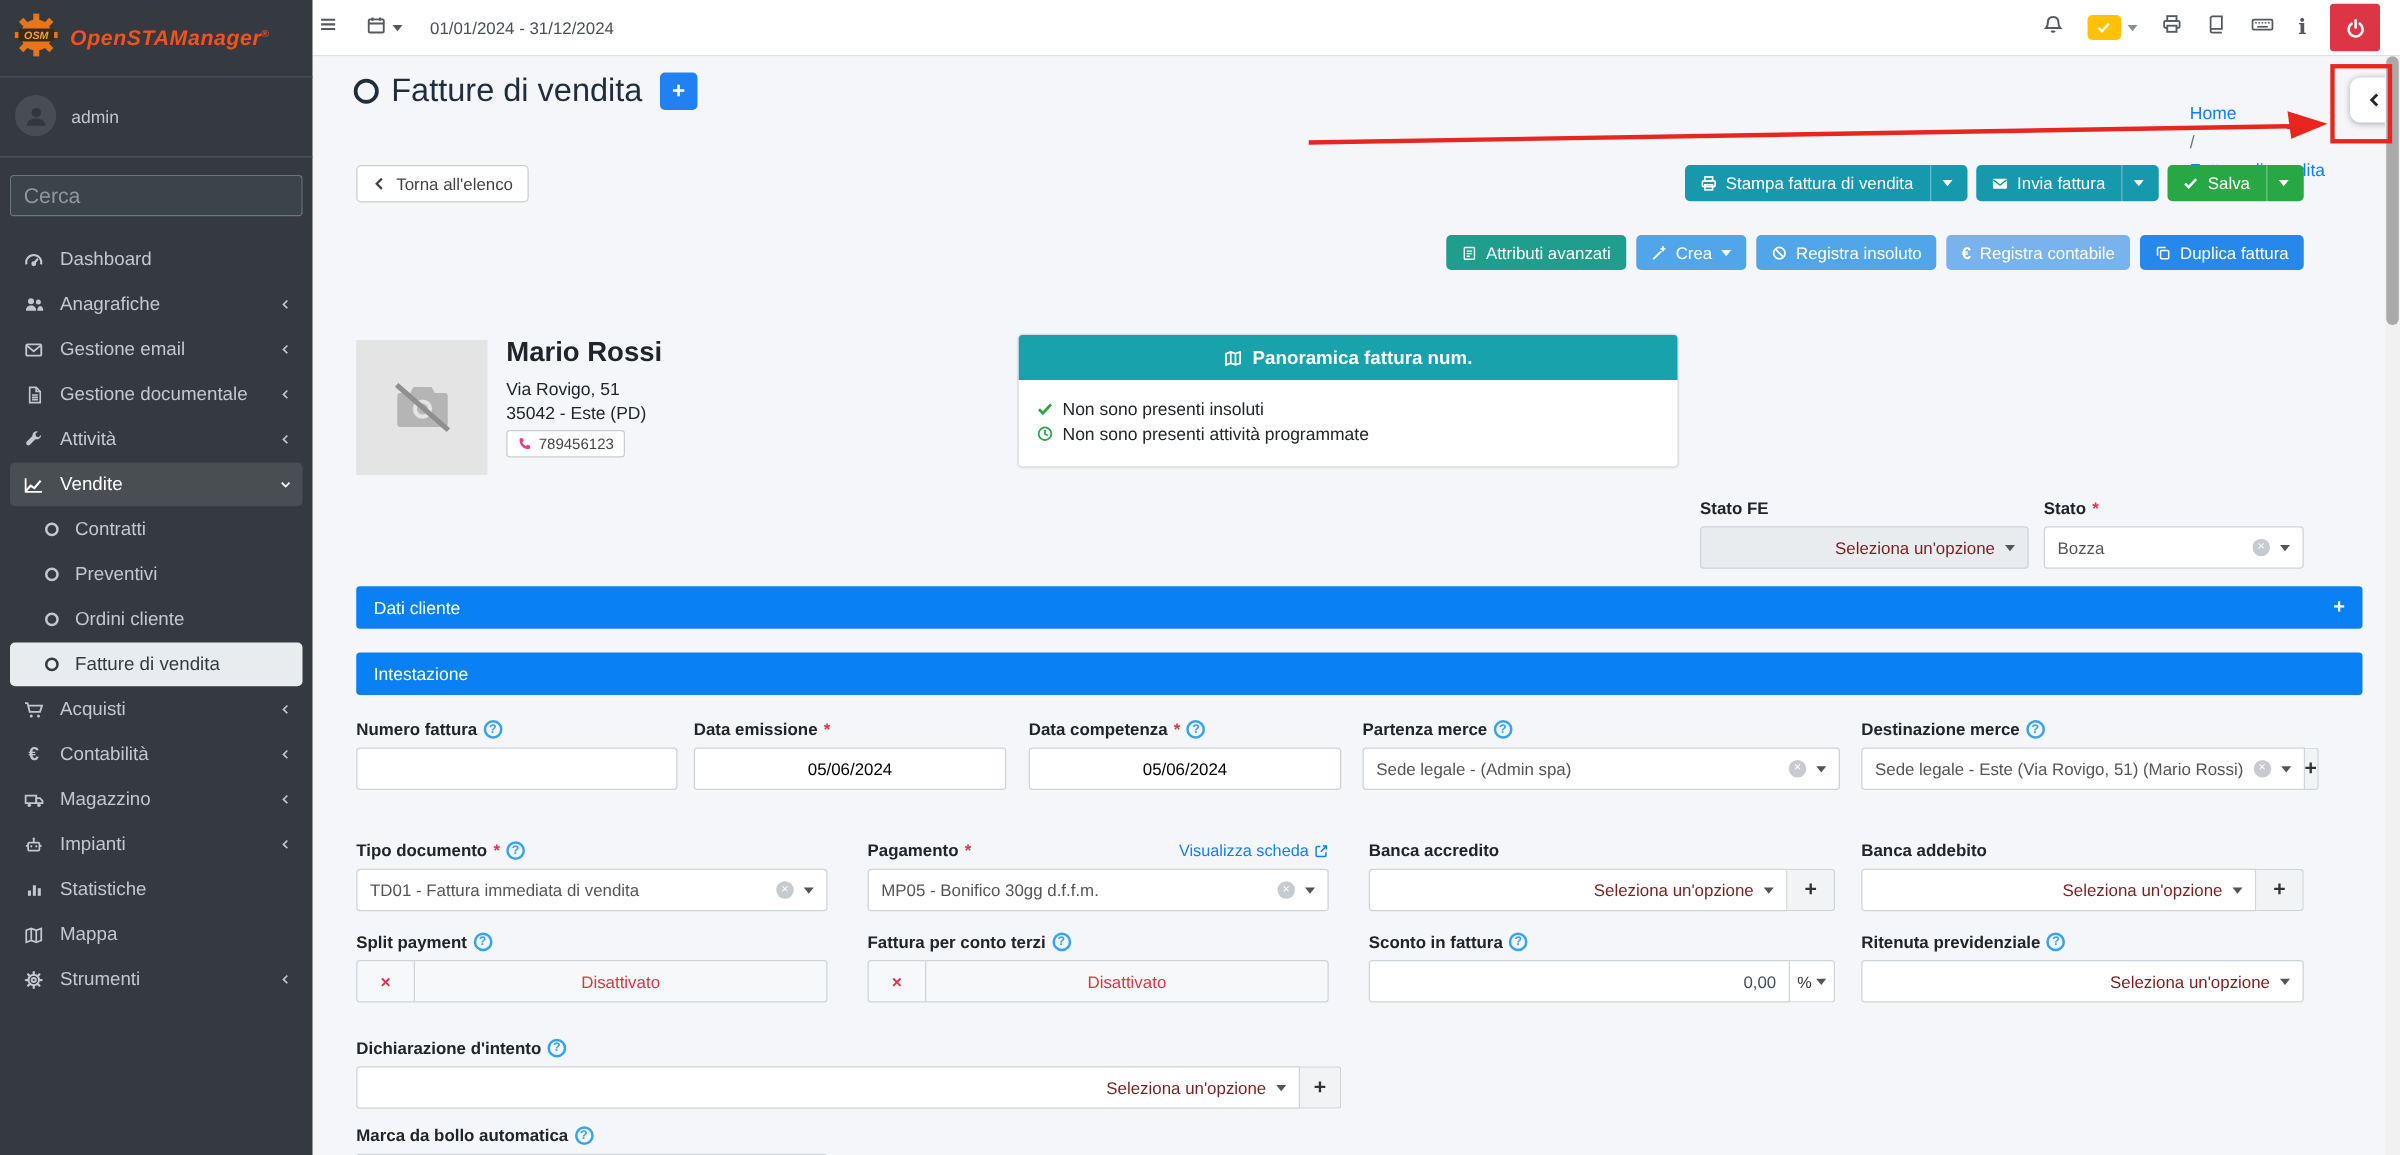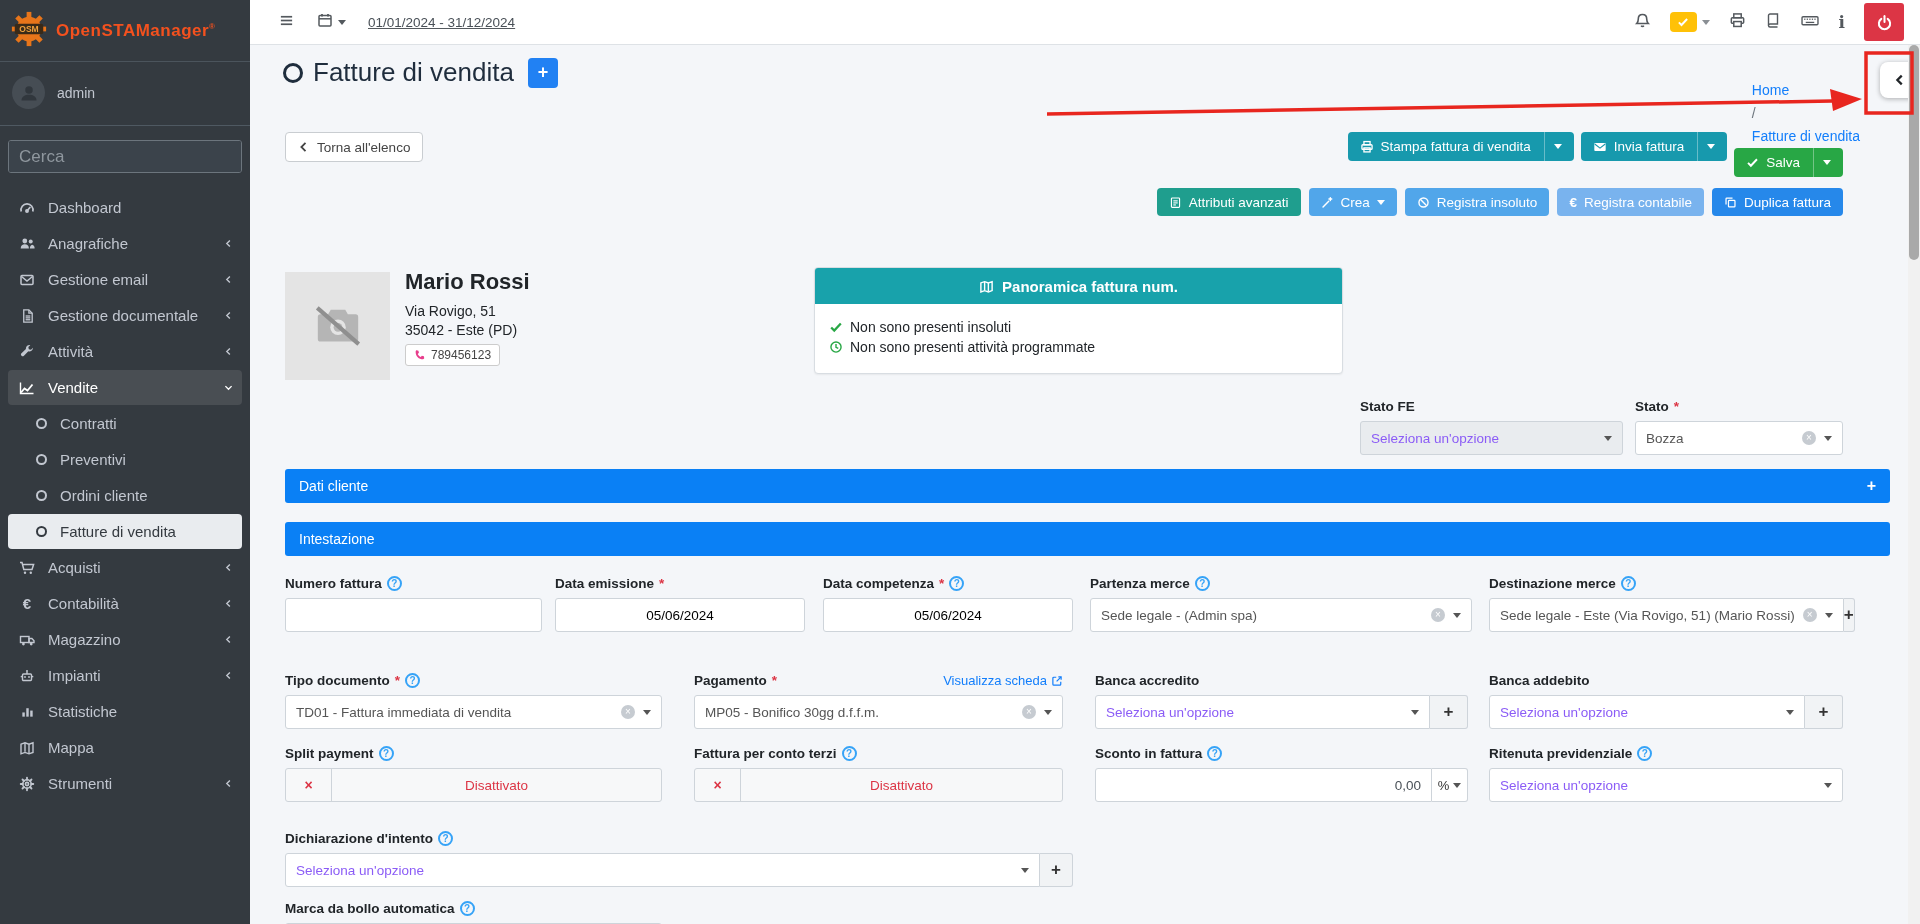--- a/index.html
+++ b/index.html
@@ -1,21 +1,21 @@
 <!DOCTYPE html>
 <html><head>
 <meta charset="utf-8">
 <style>
   * { margin:0; padding:0; box-sizing:border-box; }
   html,body { width:1920px; height:924px; overflow:hidden; font-family:"Liberation Sans", sans-serif; background:#f4f6f9; }
   .app { position:relative; width:1920px; height:924px; }
 
   
   .sidebar { position:absolute; left:0; top:0; width:250px; height:924px; background:#343a40; z-index:30; }
-  .brand { height:62px; display:flex; align-items:center; padding:16px 10px; border-bottom:1px solid #4b545c; }
+  .brand { height:62px; display:flex; align-items:center; padding:16px 10px; border-bottom:1px solid #4b545c;font-style:italic; }
   .brand-name { color:#f4511e; font-weight:bold; font-size:17px; letter-spacing:.5px; margin-left:8px; white-space:nowrap; }
   .brand-name sup { font-size:8px; }
   .user-panel { display:flex; align-items:center; padding:14px 12px 16px 12px; border-bottom:1px solid #4f5962; }
   .avatar { width:33px; height:33px; border-radius:50%; background:#464d54; display:flex; align-items:center; justify-content:center; }
   .user-name { color:#c2c7d0; font-size:14px; margin-left:12px; }
   .side-search { display:flex; margin:14px 8px 10px 8px; height:33px; border:1px solid #6c757d; border-radius:3px; overflow:hidden; }
   .side-search input { flex:1; background:#3b434b; border:0; outline:none; color:#c2c7d0; font-size:17px; padding:0 10px; font-family:inherit; }
   .side-search input::placeholder { color:#8f979e; }
   .side-search .sbtn { width:34px; background:#343a40; border-left:1px solid #6c757d; display:flex; align-items:center; justify-content:center; cursor:pointer; }
   .nav { padding-top:6px; }
@@ -24,21 +24,21 @@
   .nav-item .nlabel { flex:1; white-space:nowrap; }
   .nav-item .nchev { margin-left:auto; display:flex; }
   .nav-item.open { background:#494e53; color:#fff; }
   .nav-sub { padding-left:22px; }
   .nav-sub .nico { margin-right:8px; }
   .nav-sub.active { background:#e9ecef; color:#343a40; }
   .circle-o { width:11px; height:11px; border:2px solid currentColor; border-radius:50%; }
 
   
   .topbar { position:absolute; left:250px; top:0; width:1670px; height:45px; background:#fff; border-bottom:1px solid #dee2e6; display:flex; align-items:center; z-index:25; }
-  .tb-left { display:flex; align-items:center; gap:22px; padding-left:28px; color:#54595e;text-decoration:underline; }
+  .tb-left { display:flex; align-items:center; gap:22px; padding-left:4px; color:#54595e; }
   .tb-date { font-size:13.5px; color:#495057; }
   .tb-right { margin-left:auto; display:flex; align-items:center; gap:19px; padding-right:16px; color:#54595e; }
   .yellow-badge { display:flex; align-items:center; gap:5px; }
   .yellow-chip { width:27px; height:20px; background:#ffc107; border-radius:4px; display:flex; align-items:center; justify-content:center; }
   .caret { width:0; height:0; border-left:4px solid transparent; border-right:4px solid transparent; border-top:5px solid currentColor; display:inline-block; }
   .power-btn { width:40px; height:38px; background:#dc3545; border:none; border-radius:3px; display:flex; align-items:center; justify-content:center; cursor:pointer; }
   .info-i { font-family:"DejaVu Serif", serif; font-weight:bold; font-size:17px; color:#54595e; }
 
   
   .scrollbar { position:absolute; right:0; top:45px; width:12px; height:879px; background:#f1f1f1; z-index:40; }
@@ -54,21 +54,21 @@
   .add-btn { width:30px; height:30px; background:#2181f3; color:#fff; border:none; border-radius:4px; font-size:18px; font-weight:bold; cursor:pointer; display:flex; align-items:center; justify-content:center; margin-left:4px; }
   .breadcrumb { top:37px; right:60px; font-size:14px; color:#6c757d; display:flex; gap:7px;flex-direction:column; }
   .breadcrumb a { color:#127efb; text-decoration:none; cursor:pointer; }
   .collapse-btn { left:1630px; top:17px; width:40px; height:36px; background:#fff; border:none; border-radius:8px 0 0 8px; box-shadow:0 1px 5px rgba(0,0,0,.3); display:flex; align-items:center; justify-content:center; cursor:pointer; z-index:15; }
 
   
   .btn { display:inline-flex; align-items:center; gap:7px; border:none; border-radius:4px; font-size:13.5px; font-family:inherit; color:#fff; padding:0 12px; height:29px; cursor:pointer; white-space:nowrap; }
   .btn .sep { width:1px; height:100%; background:rgba(255,255,255,.35); margin:0 2px 0 6px; }
   .btn-back { background:#fff; color:#444; border:1px solid #c9cdd1; height:30px; }
   .btn-teal { background:#1799ad; }
-  .btn-green { background:#28a745;margin-top:16px; }
+  .btn-green { background:#28a745; }
   .btn-tealgreen { background:#1f9e8e; height:28px; }
   .btn-lightblue { background:#51a6ea; height:28px; }
   .btn-paleblue { background:#79b3ee; height:28px; }
   .btn-blue { background:#2688ea; height:28px; }
   .toolbar1-right { top:87px; right:77px; display:flex; gap:7px; }
   .toolbar2-right { top:143px; right:77px; display:flex; gap:8px; }
 
   
   .img-ph { left:35px; top:227px; width:105px; height:108px; background:#e4e4e4; display:flex; align-items:center; justify-content:center; }
   .cust-name { left:155px; top:224px; font-size:22px; font-weight:600; color:#212529; }
@@ -80,21 +80,21 @@
   .panel-body { padding:13px 14px 16px 14px; }
   .panel-line { display:flex; align-items:center; gap:7px; font-size:14px; color:#212529; height:20px; }
 
   
   .flabel { display:flex; align-items:center; gap:5px; font-size:13.5px; font-weight:700; color:#212529; height:17px; white-space:nowrap; }
   .req { color:#dc3545; font-weight:700; }
   .help { width:15px; height:15px; border-radius:50%; border:2px solid #36a3f7; color:#36a3f7; font-size:10px; font-weight:bold; display:inline-flex; align-items:center; justify-content:center; }
   .fctl { margin-top:6px; height:34px; background:#fff; border:1px solid #ced4da; border-radius:3px; display:flex; align-items:center; padding:0 10px; font-size:13.5px; color:#555; gap:8px; }
   .fctl.disabled { background:#e9ecef; color:#6c757d; }
   .fctl .val { flex:1; white-space:nowrap; overflow:hidden; }
-  .fctl .val.ph { color:#8b5cf6; }
+  .fctl .val.ph { color:#7f1d1d;text-align:right; }
   .fctl .center { text-align:center; color:#000000; }
   .clear-ic { width:14px; height:14px; border-radius:50%; background:#c6cbd1; color:#fff; font-size:10px; line-height:14px; text-align:center; flex:none; }
   .sel-caret { border-top-color:#555; flex:none; }
   .with-add { display:flex; align-items:stretch; margin-top:6px; }
   .with-add .fctl { margin-top:0; flex:1; border-radius:3px 0 0 3px; }
   .add-sq { width:38px; background:#f1f3f5; border:1px solid #ced4da; border-left:none; border-radius:0 3px 3px 0; display:flex; align-items:center; justify-content:center; font-size:17px; font-weight:bold; color:#333; cursor:pointer; }
   .toggle { margin-top:6px; height:34px; border:1px solid #ced4da; border-radius:3px; background:#f7f8f9; display:flex; align-items:stretch; }
   .toggle .tx { width:46px; border-right:1px solid #ced4da; display:flex; align-items:center; justify-content:center; color:#dc3545; font-weight:bold; font-size:14px; }
   .toggle .tlabel { flex:1; display:flex; align-items:center; justify-content:center; color:#dc3545; font-size:13.5px; }
   .unit-sq { width:36px; background:#fff; border:1px solid #ced4da; border-left:none; border-radius:0 3px 3px 0; display:flex; align-items:center; justify-content:center; gap:4px; font-size:13px; color:#333; }

